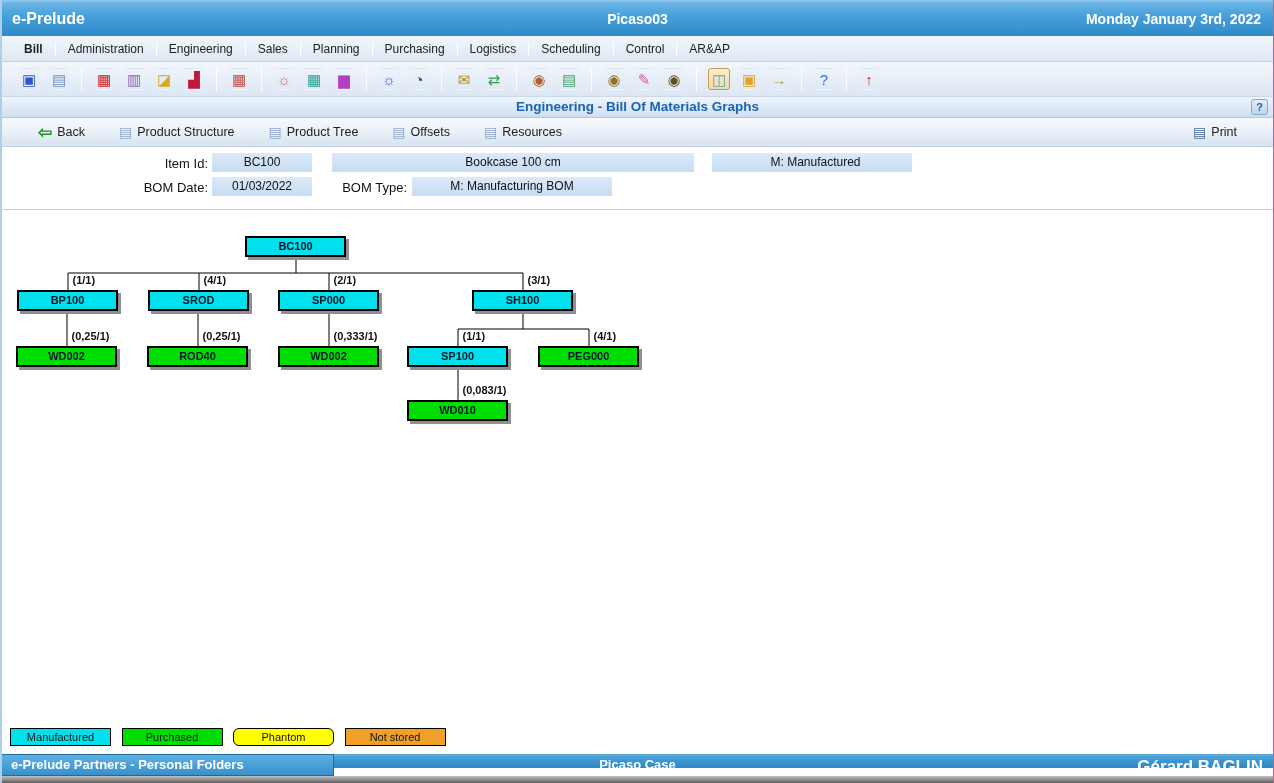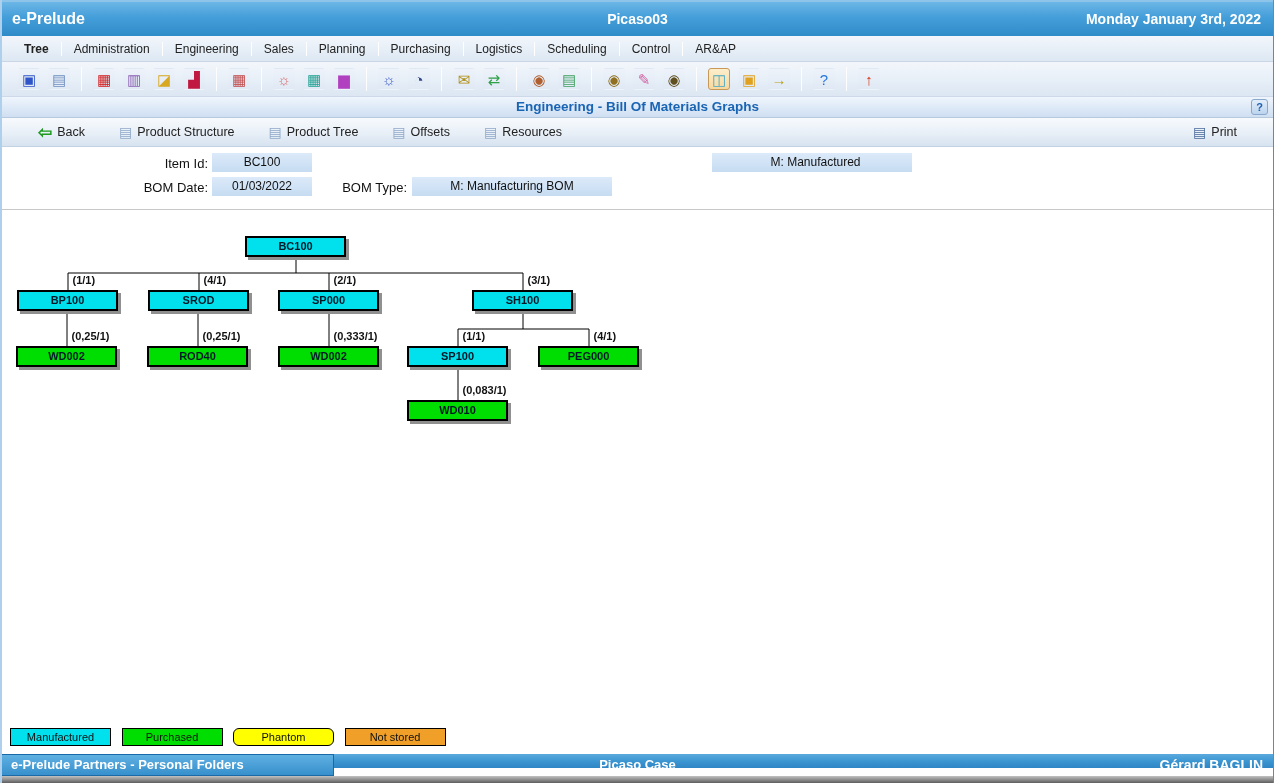--- a/index.html
+++ b/index.html
@@ -73,37 +73,37 @@
   .legend-box { position:absolute; width:101px; height:18px; border:1px solid #000;
     font-size:11px; color:#111; text-align:center; line-height:16px; }
 
   
   .statusbar { position:absolute; left:0; right:0; top:754px; height:14px;
     background:linear-gradient(to bottom,#5aaade 0%,#3a94d0 55%,#2f86c4 100%); color:#fff; }
   .status-left { position:absolute; left:0; top:0; width:332px; height:22px;
     background:linear-gradient(to bottom,#5fb0e2,#3790cc); border:1px solid #1b6aa8; border-left:none;
     font-size:13px; font-weight:bold; line-height:20px; padding-left:9px; }
   .status-center { position:absolute; left:0; right:0; top:3px; text-align:center; font-size:13px; font-weight:bold; }
-  .status-right { position:absolute; right:10px; top:3px; font-size:14px; font-weight:bold;text-align:right; }
+  .status-right { position:absolute; right:10px; top:3px; font-size:17px; font-weight:bold;text-align:right; }
   .bottom-strip { position:absolute; left:0; right:0; top:776px; height:7px;
     background:linear-gradient(to bottom,#c2c2c2,#5e5e5e); }
 </style>
 </head>
 <body>
 
 <div class="window">
 
   <div class="header">
     <div class="app">e-Prelude</div>
     <div class="session">Picaso03</div>
     <div class="date">Monday January 3rd, 2022</div>
   </div>
 
   <div class="menubar" id="menubar">
-      <div class="menu-item bold">Tree</div>
+      <div class="menu-item bold">Bill</div>
       <div class="menu-sep"></div>
       <div class="menu-item">Administration</div>
       <div class="menu-sep"></div>
       <div class="menu-item">Engineering</div>
       <div class="menu-sep"></div>
       <div class="menu-item">Sales</div>
       <div class="menu-sep"></div>
       <div class="menu-item">Planning</div>
       <div class="menu-sep"></div>
       <div class="menu-item">Purchasing</div>
@@ -182,20 +182,21 @@
     </div>
     <div class="print-btn">
       <span class="print-icon">▤</span>
       <span>Print</span>
     </div>
   </div>
 
   <div class="form-area">
     <div class="f-label" style="left:120px; top:9px;  width:86px;">Item Id:</div>
     <div class="f-field" style="left:210px; top:6px;  width:100px;">BC100</div>
+    <div class="f-field" style="left:330px; top:6px;  width:362px;">Bookcase 100 cm</div>
     <div class="f-field" style="left:710px; top:6px;  width:200px;padding-left:7px;">M: Manufactured</div>
     <div class="f-label" style="left:120px; top:33px; width:86px;">BOM Date:</div>
     <div class="f-field" style="left:210px; top:30px; width:100px;">01/03/2022</div>
     <div class="f-label" style="left:340px; top:33px; width:65px;">BOM Type:</div>
     <div class="f-field" style="left:410px; top:30px; width:200px;">M: Manufacturing BOM</div>
   </div>
 
   <div class="canvas" id="canvas">
     <svg id="edges-svg" width="1274" height="543">
         <line x1="294" y1="46" x2="294" y2="62" stroke="#000" stroke-width="1"></line>

